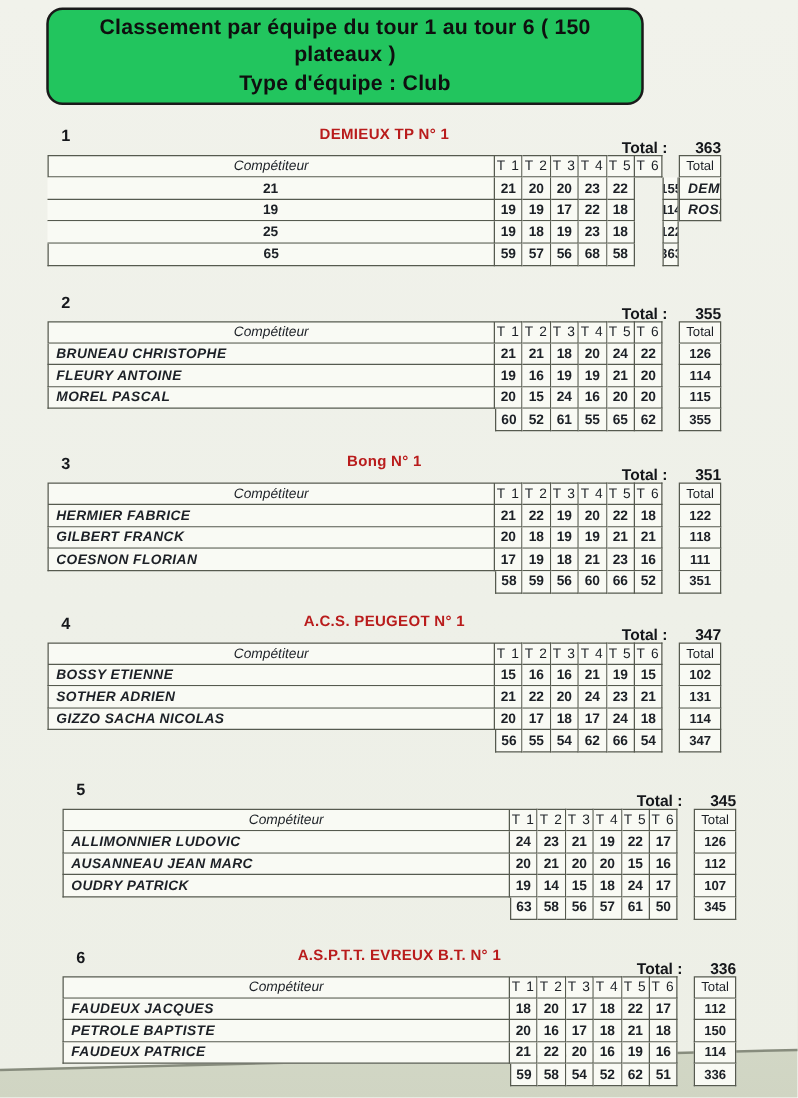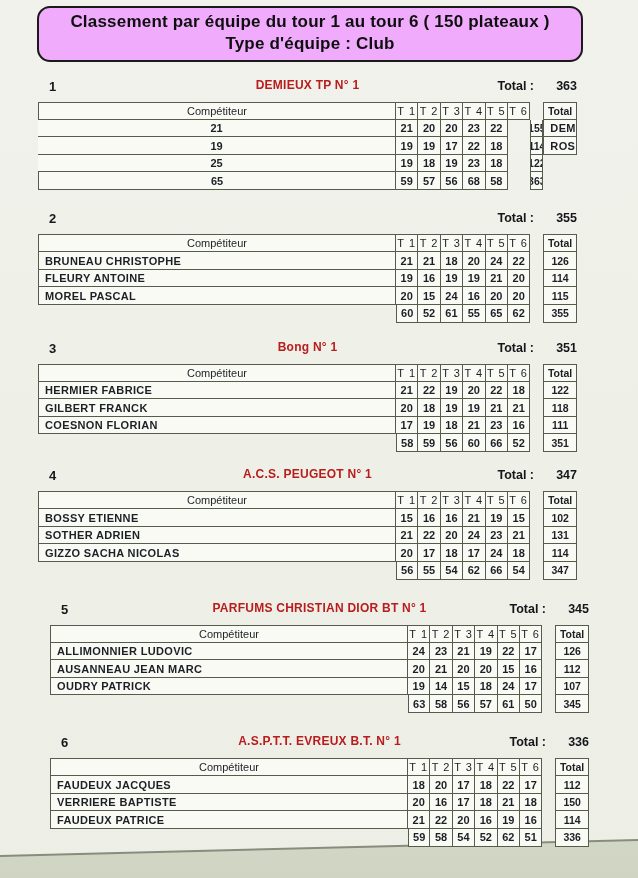--- a/index.html
+++ b/index.html
@@ -15,61 +15,61 @@
     clip-path:polygon(0 0, 638px 0, 638px 840px, 0 856px);
   }
   .paper-edge {
     position:absolute; left:0; top:855px; width:645px; height:0; z-index:1;
     border-top:2px solid #878c7d;
     transform:rotate(-1.44deg); transform-origin:left top;
   }
   .content { position:relative; z-index:2; }
 
   .title-box {
-    margin:6px 55px 0 37px; width:546px; box-sizing:border-box;
+    margin:6px 55px 0 37px; width:478px; box-sizing:border-box;
     border:2.5px solid #1a1a1a; border-radius:13px;
-    background:#f0abfc; text-align:center; padding:3px 6px 4px;
+    background:#22c55e; text-align:center; padding:3px 6px 4px;
     color:#0f0f0f;
   }
   .title-box .tl1, .title-box .tl2 {
     font-size:17px; font-weight:bold; line-height:1.32; letter-spacing:0.2px;
   }
 
   .team { width:539px; margin-left:38px; margin-top:17px; }
   .team:nth-child(1) { margin-top:16px; }
   .team:nth-child(2) { margin-top:20px; }
   .team:nth-child(4) { margin-top:15px; }
   .team:nth-child(5) { margin-top:21px; }
   .team:nth-child(6) { margin-top:21px; }
   .team.shift { margin-left:50px; }
 
   .team-heading { position:relative; height:17px; margin-bottom:7px; }
   .rank { position:absolute; left:11px; top:1px; font-size:13px; font-weight:bold; color:#16181c; }
   .team-name { display:block; text-align:center; font-size:12px; font-weight:bold; letter-spacing:0.25px; color:#b91c1c; }
-  .team-total { position:absolute; right:0; top:1px; font-size:12.5px; font-weight:bold; color:#14161a; }
+  .team-total { position:absolute; right:0; top:11px; font-size:12.5px; font-weight:bold; color:#14161a; }
   .team-total .tv { display:inline-block; margin-left:15px; min-width:28px; text-align:right; }
 
   .score-table {
     display:grid;
     grid-template-columns:358px repeat(6,22.4px) 13px 33.6px;
     grid-template-rows:18px 17.5px 17.5px 17.5px 18px;
   }
   .c {
     border-right:1px solid #565a4f; border-bottom:1px solid #565a4f;
     background:#f9faf4; box-sizing:border-box;
     display:flex; align-items:center; justify-content:center;
     font-size:11px; color:#1c2026; overflow:hidden; white-space:nowrap;
   }
   .hc, .ht, .thc { border-top:1px solid #565a4f; }
-  .hc, .nc { border-left:1px solid #565a4f; }
+  .hc, .nc { border-left:1px solid #565a4f;font-style:italic; }
   .thc, .tc, .gt { border-left:1px solid #565a4f; }
   .ctl { border-left:1px solid #565a4f; }
   .hc { font-weight:400; }
   .ht { font-weight:400; letter-spacing:1px; }
-  .thc { font-weight:700; font-size:10.5px; }
+  .thc { font-weight:400; font-size:10.5px; }
   .nc { justify-content:flex-start; padding-left:6px; font-weight:700; letter-spacing:0.35px; }
   .sc, .ct { font-weight:700; }
   .tc, .gt { font-weight:700; font-size:10.5px; }
   .gapc, .ec { background:transparent; border:none; }
 </style>
 </head>
 <body>
 
 <div class="paper"></div>
 <div class="paper-edge"></div>
@@ -311,21 +311,20 @@
       <div class="c ct">66</div>
       <div class="c ct">54</div>
       <div class="gapc"></div>
       <div class="c gt">347</div>
     </div>
   </section>
 
   <section class="team shift">
     <div class="team-heading">
       <span class="rank">5</span>
-      <span class="team-name">PARFUMS CHRISTIAN DIOR BT N° 1</span>
       <span class="team-total"><span>Total :</span><span class="tv">345</span></span>
     </div>
     <div class="score-table">
       <div class="c hc">Compétiteur</div>
       <div class="c ht">T 1</div>
       <div class="c ht">T 2</div>
       <div class="c ht">T 3</div>
       <div class="c ht">T 4</div>
       <div class="c ht">T 5</div>
       <div class="c ht">T 6</div>
@@ -394,21 +393,21 @@
       <div class="c nc">FAUDEUX JACQUES</div>
       <div class="c sc">18</div>
       <div class="c sc">20</div>
       <div class="c sc">17</div>
       <div class="c sc">18</div>
       <div class="c sc">22</div>
       <div class="c sc">17</div>
       <div class="gapc"></div>
       <div class="c tc">112</div>
 
-      <div class="c nc">VERRIERE BAPTISTE</div>
+      <div class="c nc">PETROLE BAPTISTE</div>
       <div class="c sc">20</div>
       <div class="c sc">16</div>
       <div class="c sc">17</div>
       <div class="c sc">18</div>
       <div class="c sc">21</div>
       <div class="c sc">18</div>
       <div class="gapc"></div>
       <div class="c tc">150</div>
 
       <div class="c nc">FAUDEUX PATRICE</div>

